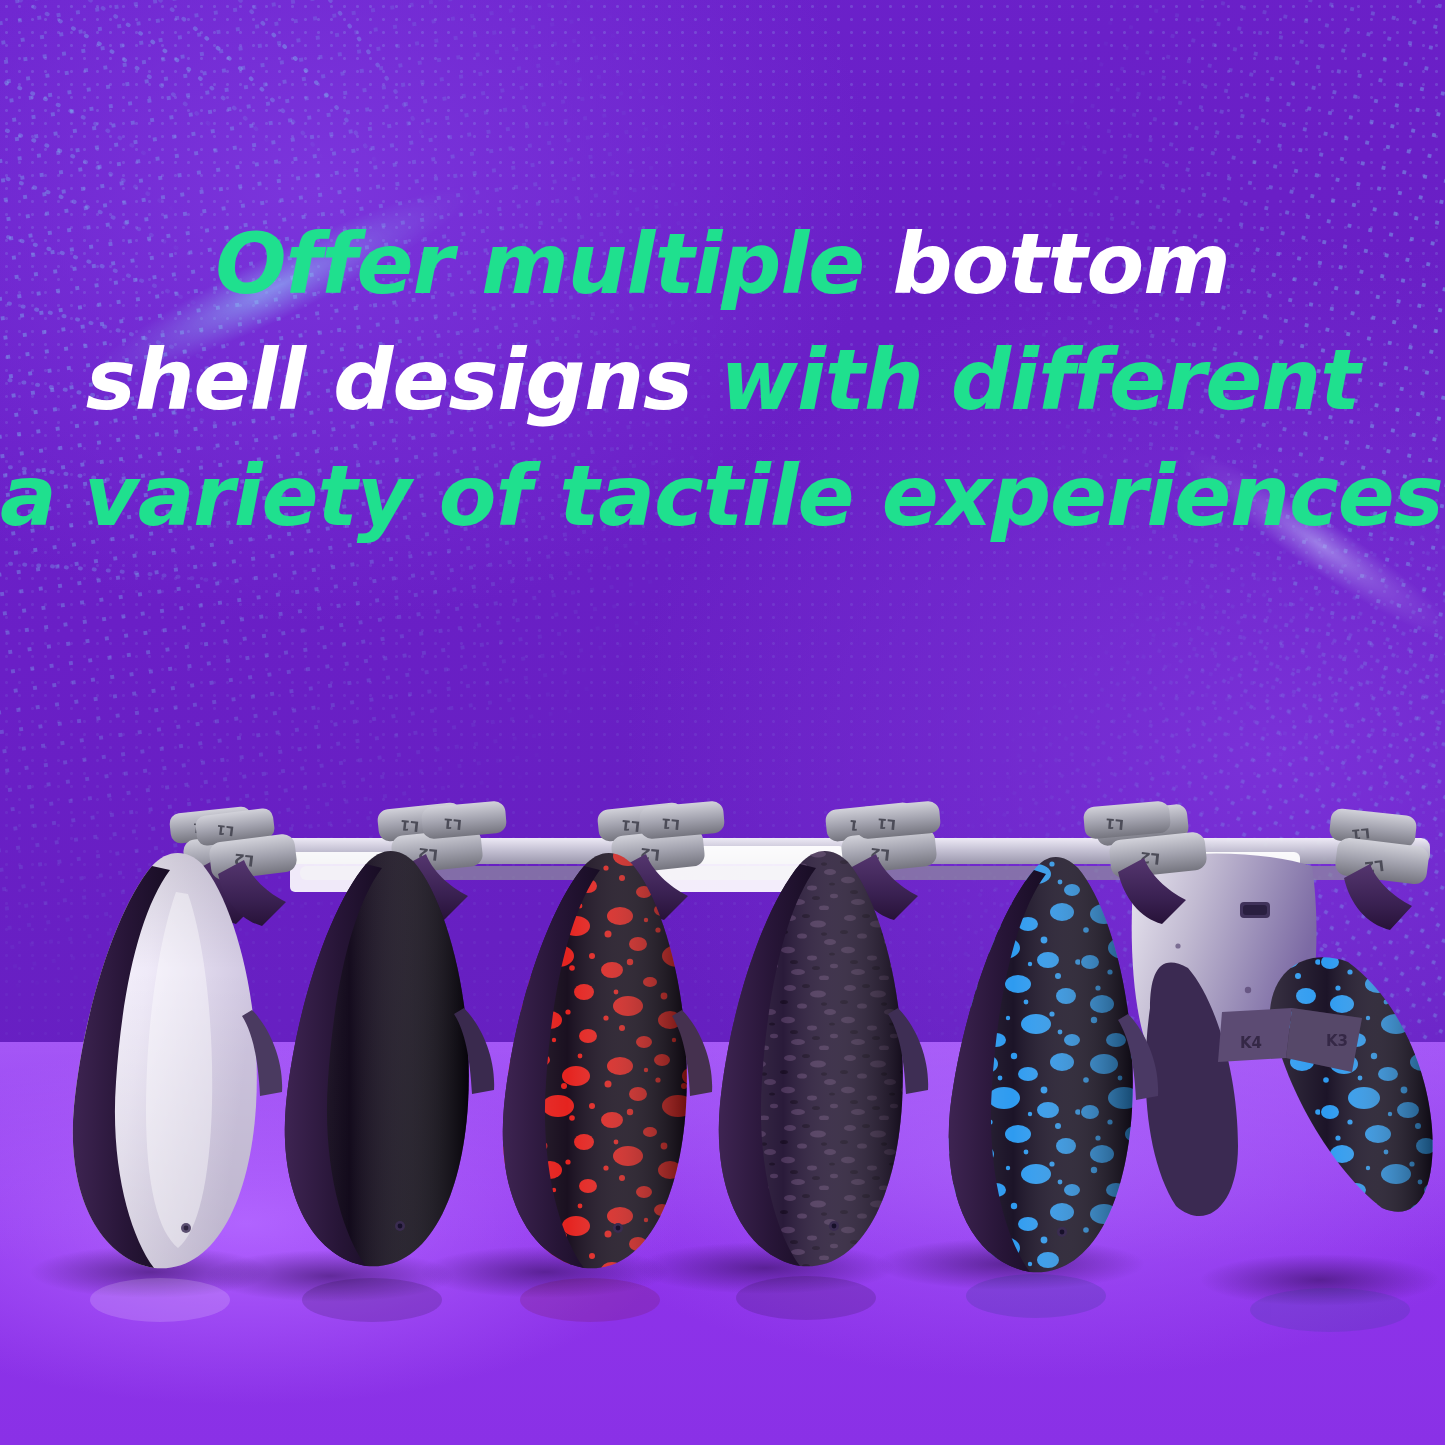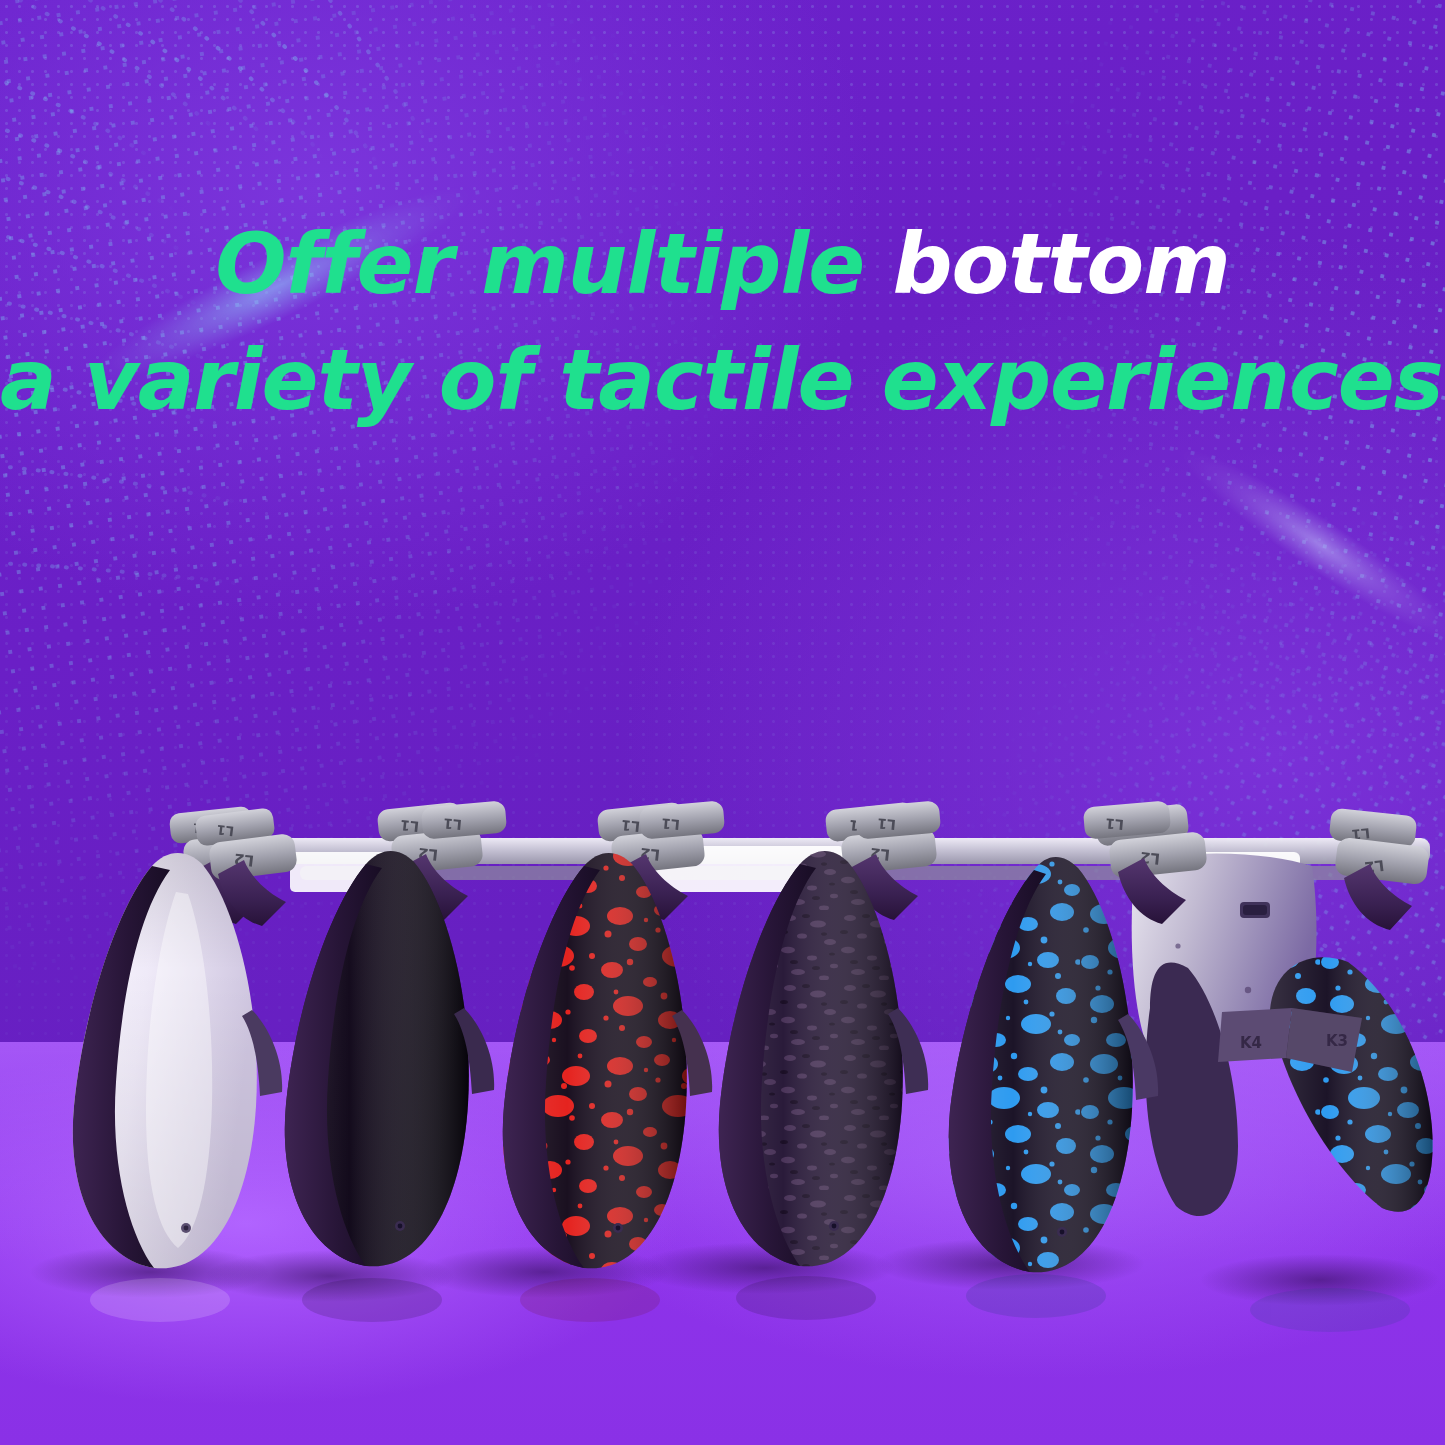--- a/index.html
+++ b/index.html
@@ -161,20 +161,23 @@
       <path d="M1500,760 C1262,782 1092,846 1066,934 C1050,1010 1136,1062 1272,1080" stroke-width="4" stroke-dasharray="1 13"></path>
     </g>
   </svg>
 
   <div class="streak"></div>
   <div class="streak2"></div>
 
   <div class="headline">
     <span class="hl-line">
       <span>Offer multiple </span><span class="hl-w">bottom</span>
+    </span>
+    <span class="hl-line">
+      <span class="hl-w">shell designs </span><span>with different</span>
     </span>
     <span class="hl-line">a variety of tactile experiences.</span>
   </div>
 
   <div class="floor"></div>
   <div class="floorGlow"></div>
 
   <div class="rig">
 
     <svg width="1445" height="1445" viewBox="0 0 1445 1445" style="position:absolute;left:0;top:0;">

